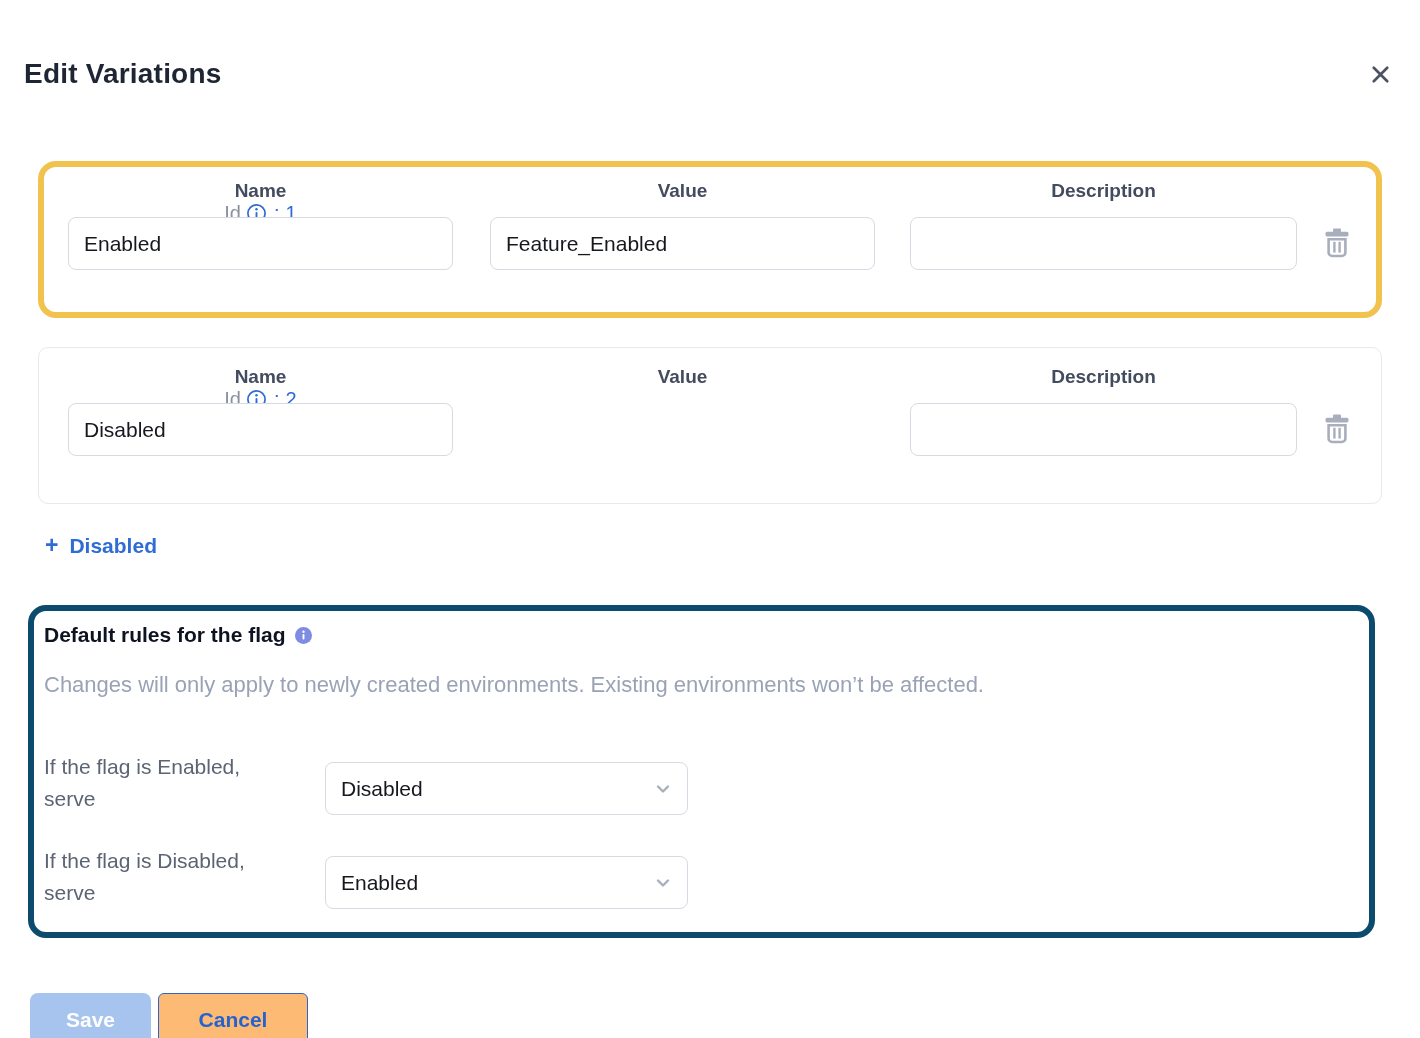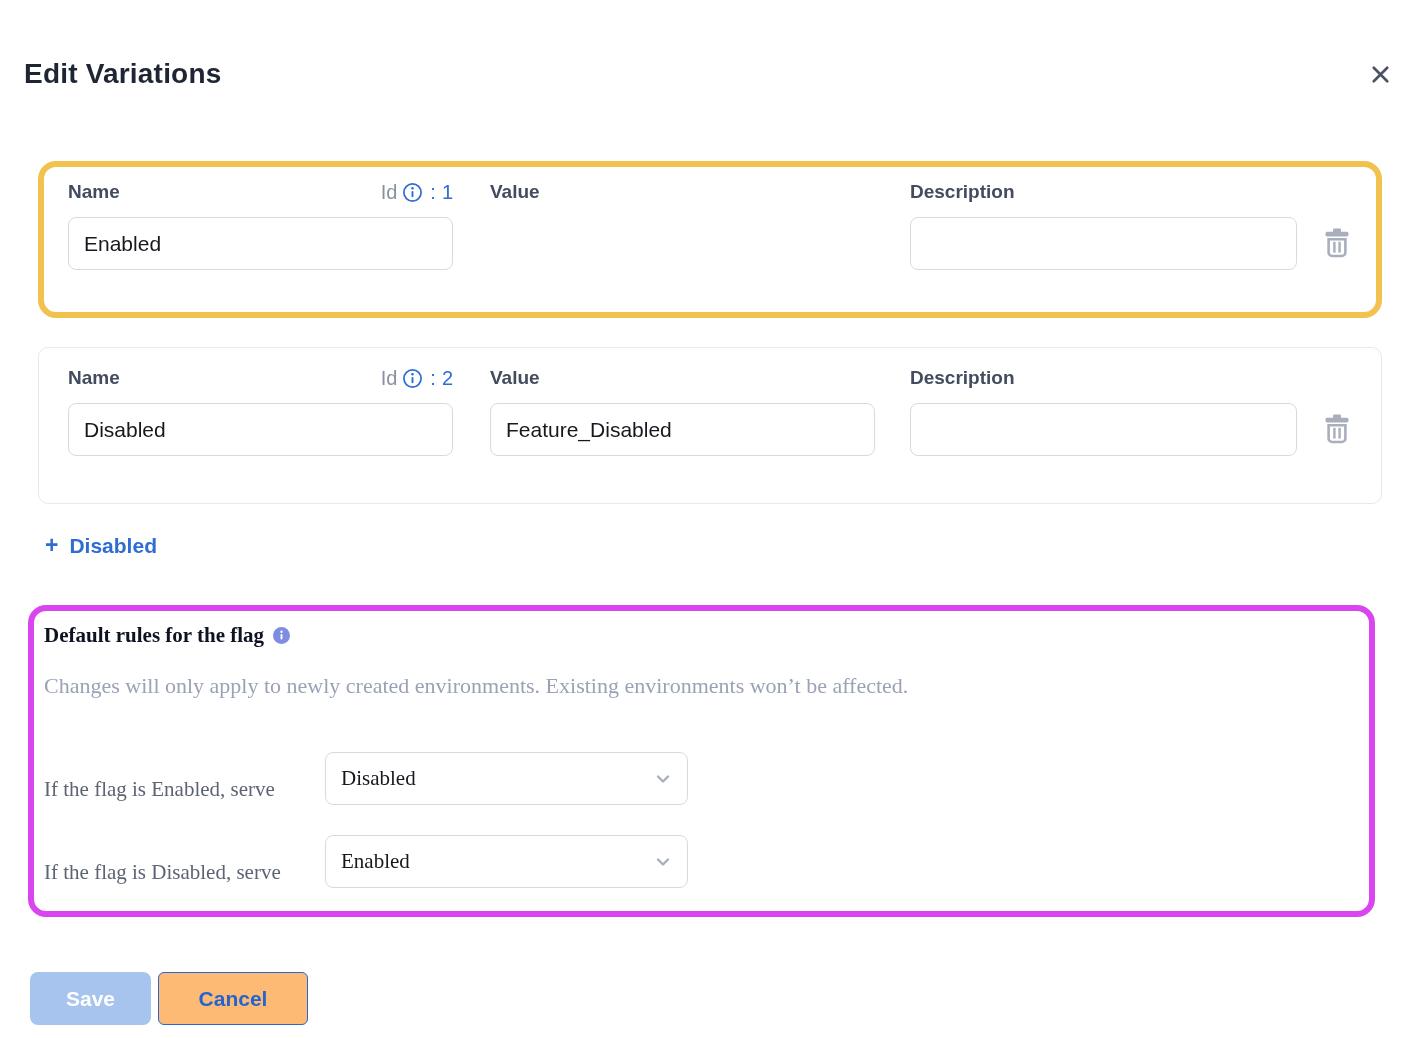--- a/index.html
+++ b/index.html
@@ -29,21 +29,21 @@
   .var-card.plain {
     border: 1px solid #e7e9ee;
     border-radius: 10px;
     padding: 18px 27px 47px 29px;
     margin-top: 29px;
   }
   .fields-row { display: flex; align-items: flex-start; }
   .field { width: 385px; flex: none; }
   .field.field-value { margin-left: 37px; }
   .field.field-desc  { width: 387px; margin-left: 35px; }
-  .label-row { display: flex; justify-content: space-between; align-items: center; height: 24px; margin-bottom: 13px; }
+  .label-row { display: flex; justify-content: space-between; align-items: center; height: 24px; margin-bottom: 13px; flex-direction: column; }
   .lbl { font-size: 19px; font-weight: 700; color: #434b5e; }
   .id-group { display: flex; align-items: center; font-size: 20px; font-weight: 400; }
   .id-lbl { color: #8a919f; margin-right: 5px; }
   .id-group svg { margin-right: 7px; }
   .id-sep { color: #2f6cd4; margin-right: 6px; }
   .id-val { color: #2f6cd4; }
   .text-input {
     width: 100%; height: 53px; border: 1px solid #d7dae2; border-radius: 8px;
     padding: 0 15px; font-size: 21px; color: #16181d; background: #fff;
     font-family: inherit; outline: none;
@@ -53,23 +53,22 @@
   
   .add-variation {
     display: inline-flex; align-items: center; gap: 11px;
     margin: 28px 0 0 27px; color: #2f6cd4; font-size: 21px; font-weight: 700; cursor: pointer;
   }
   .add-variation .plus { font-size: 23px; font-weight: 700; }
 
   
   .rules-card {
     margin: 46px 21px 0 10px;
-    border: 6px solid #d946ef; border-radius: 18px;
+    border: 6px solid #0c4a6e; border-radius: 18px;
     padding: 12px 20px 23px 10px;
-    font-family: Liberation Serif, serif;
   }
   .rules-title-row { display: flex; align-items: center; gap: 9px; }
   .rules-title { margin: 0; font-size: 21px; font-weight: 700; color: #0e1322; }
   .rules-note { margin: 25px 0 0 0; font-size: 22px; color: #9aa2b6; }
   .rule-row { display: flex; align-items: flex-end; margin-top: 53px; }
   .rule-row + .rule-row { margin-top: 30px; }
   .rule-label { width: 238px; margin-right: 43px; font-size: 21px; line-height: 32px; color: #5c6474; }
   .rule-select {
     width: 363px; height: 53px; border: 1px solid #d7dae2; border-radius: 8px; background: #fff;
     display: flex; align-items: center; justify-content: space-between;
@@ -120,20 +119,21 @@
             <span class="id-sep">:</span>
             <span class="id-val">1</span>
           </span>
         </div>
         <input class="text-input" type="text" value="Enabled" style="">
       </div>
       <div class="field field-value">
         <div class="label-row">
             <span class="lbl">Value</span>
           </div>
+        <input class="text-input" type="text" value="Feature_Enabled" style="">
       </div>
       <div class="field field-desc">
         <div class="label-row">
             <span class="lbl">Description</span>
           </div>
         <input class="text-input" type="text" value="" style="">
       </div>
       <button class="trash-btn" aria-label="delete">
         <svg width="28" height="30" viewBox="0 0 28 30">
           <rect x="10" y="0.5" width="8" height="4" rx="1" fill="#a9aebd"></rect>
@@ -162,21 +162,20 @@
             <span class="id-sep">:</span>
             <span class="id-val">2</span>
           </span>
         </div>
         <input class="text-input" type="text" value="Disabled" style="">
       </div>
       <div class="field field-value">
         <div class="label-row">
             <span class="lbl">Value</span>
           </div>
-        <input class="text-input" type="text" value="Feature_Disabled" style="">
       </div>
       <div class="field field-desc">
         <div class="label-row">
             <span class="lbl">Description</span>
           </div>
         <input class="text-input" type="text" value="" style="">
       </div>
       <button class="trash-btn" aria-label="delete">
         <svg width="28" height="30" viewBox="0 0 28 30">
           <rect x="10" y="0.5" width="8" height="4" rx="1" fill="#a9aebd"></rect>

